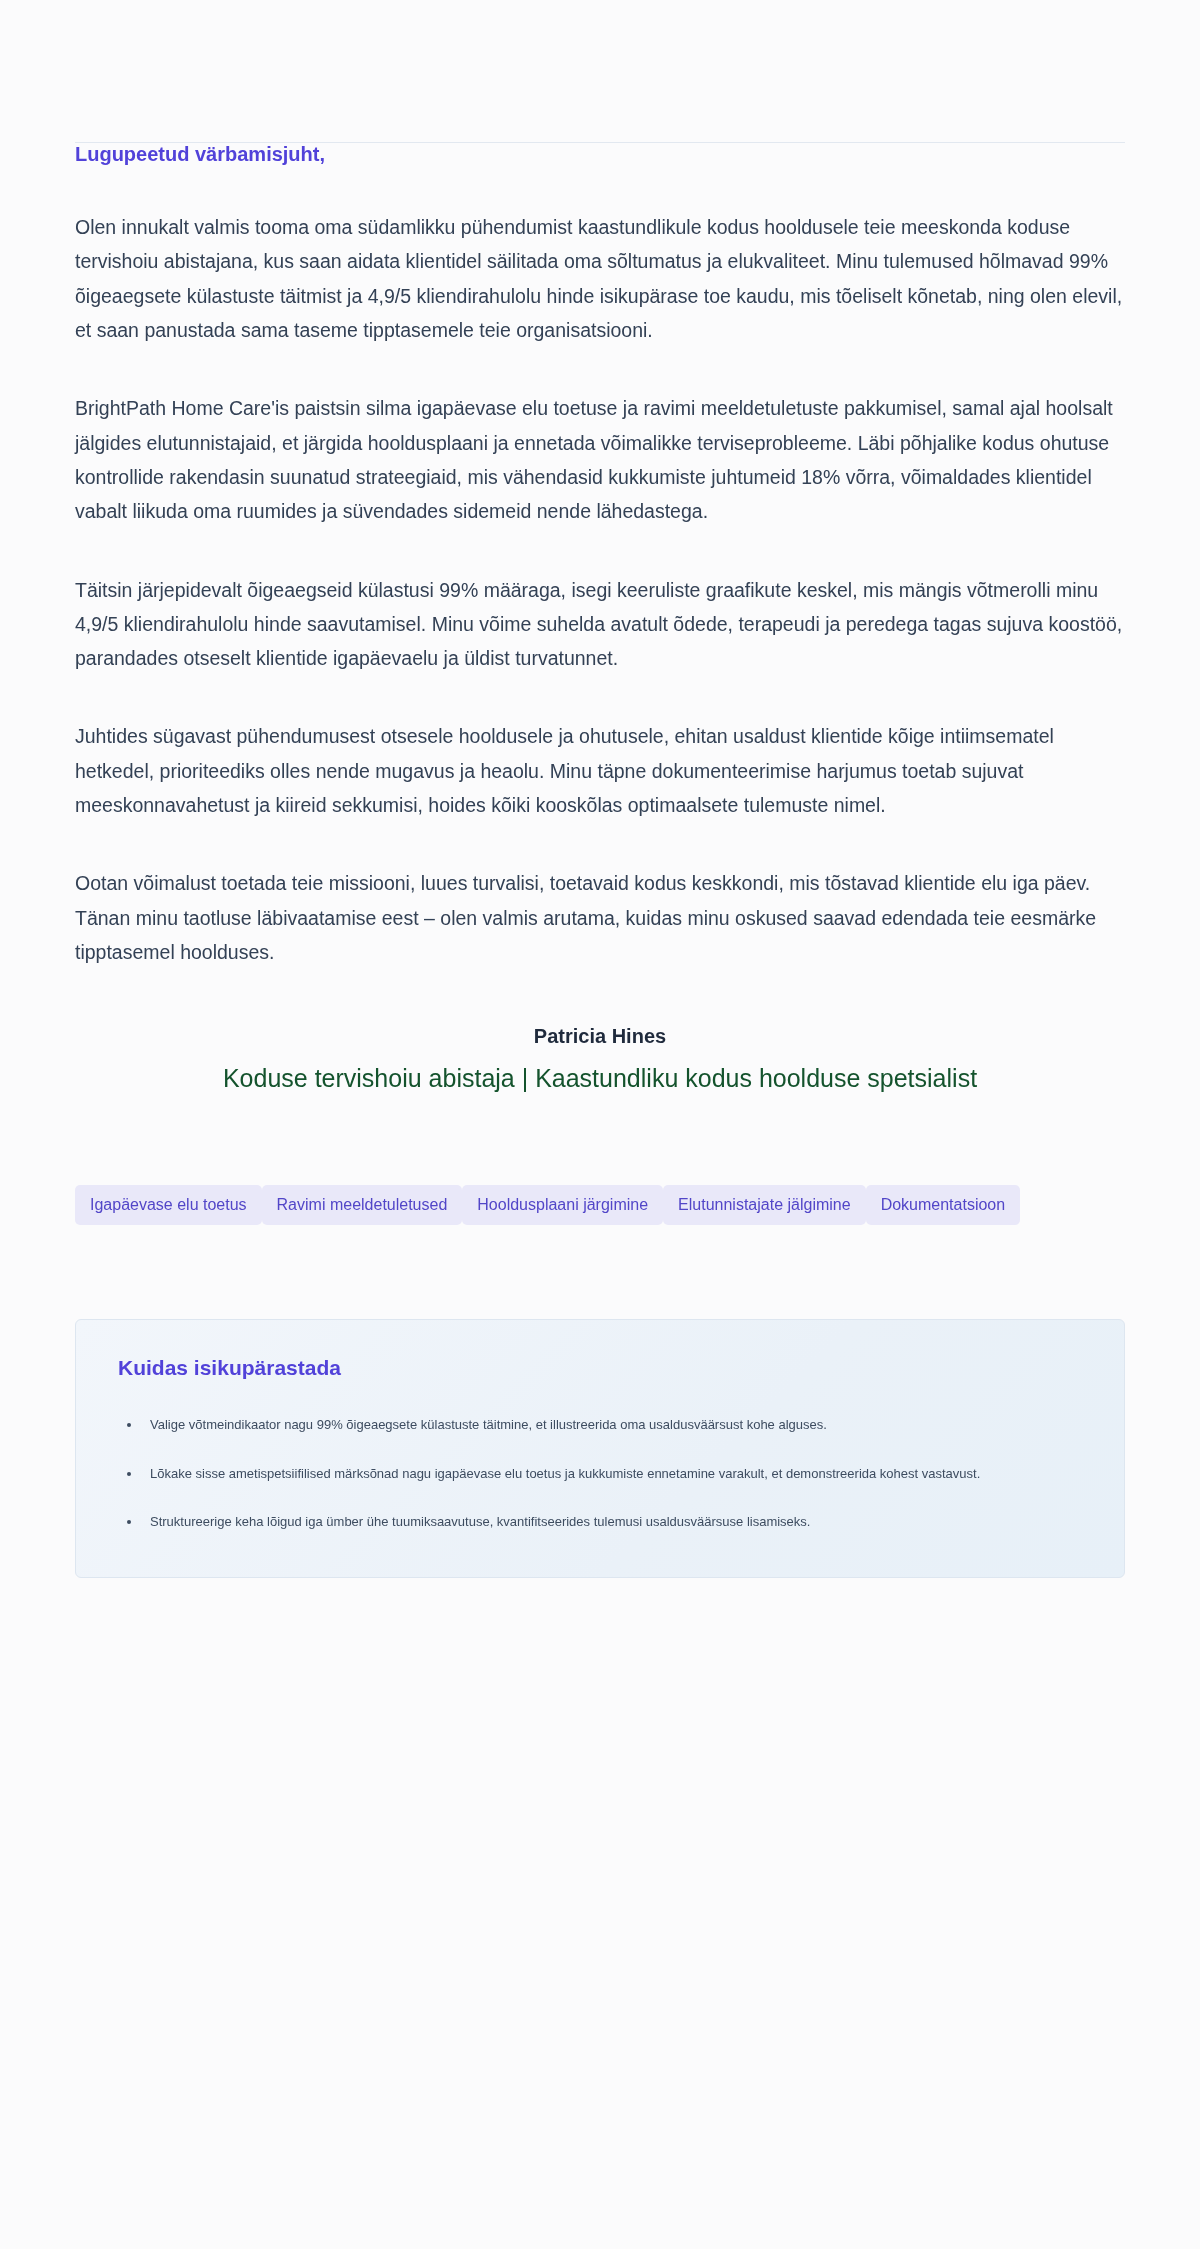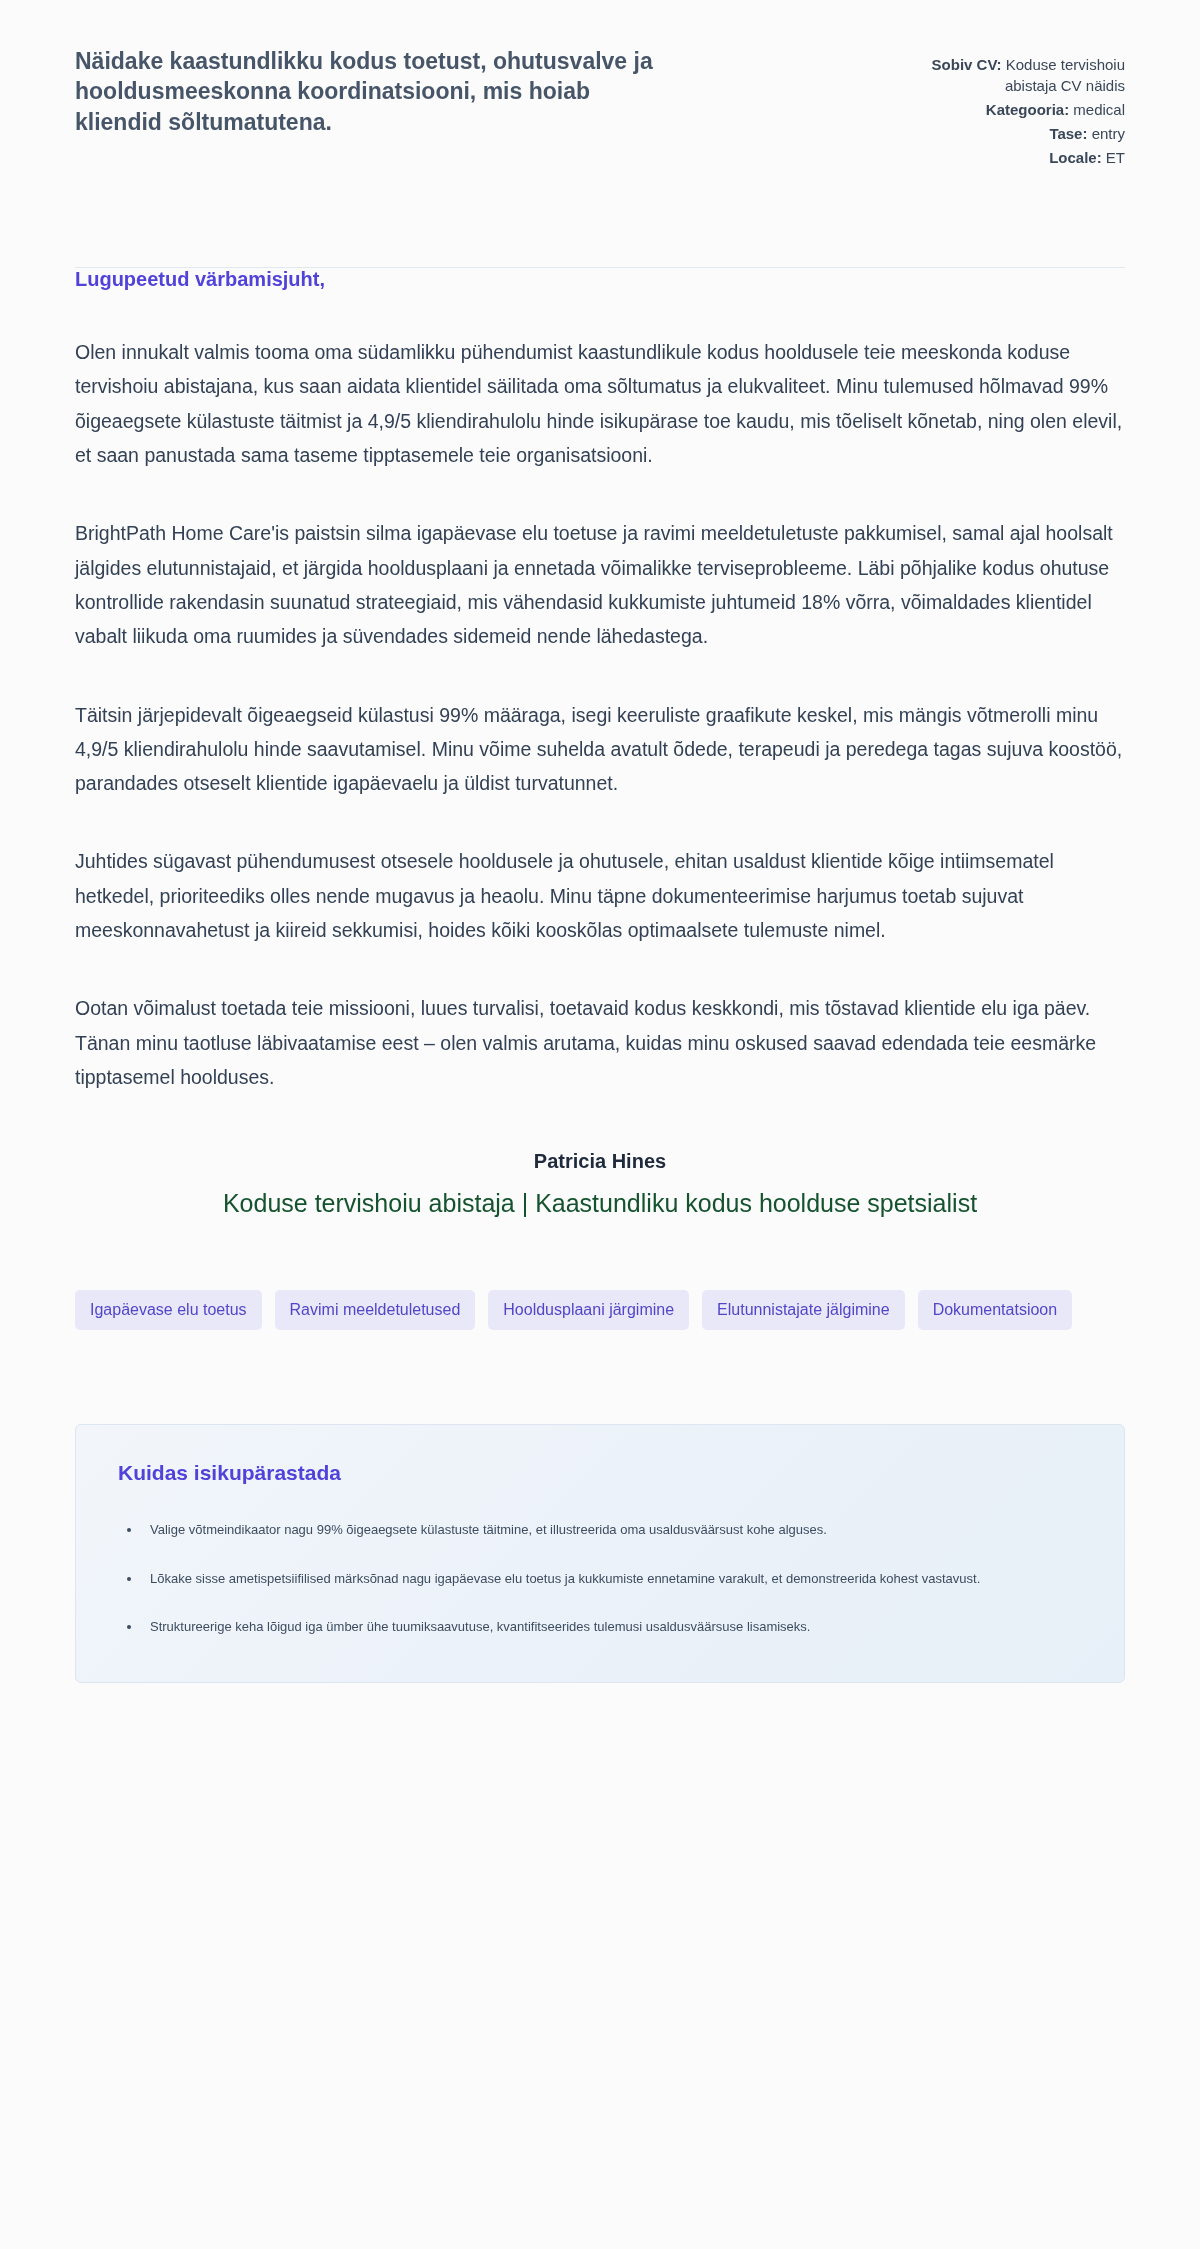--- a/index.html
+++ b/index.html
@@ -78,24 +78,23 @@
     color: #1f2a3c;
   }
   .signature-role {
     margin-top: 16px;
     font-size: 25px;
     color: #14532d;
   }
 
   
   .tags {
-    margin-top: 72px;
+    margin-top: 92px;
     display: flex;
     flex-wrap: wrap;
-    gap: 13px;
     max-width: 1050px;
   }
   .tag-chip {
     background: #e9e8f9;
     color: #5246c8;
     font-size: 16px;
     line-height: 1;
     padding: 12px 15px;
     border-radius: 5px;
     white-space: nowrap;
@@ -130,39 +129,20 @@
   }
   .tips-list li:last-child { margin-bottom: 0; }
 </style>
 </head>
 <body>
 
 <div class="page">
 
   <div class="header">
     <div class="header-left">
-      <div class="page-subtitle">Näidake kaastundlikku kodus toetust, ohutusvalve ja hooldusmeeskonna koordinatsiooni, mis hoiab kliendid sõltumatutena.</div>
-    </div>
-    <div class="header-meta">
-      <div class="meta-row">
-        <span class="meta-label">Sobiv CV:</span>
-        <span>Koduse tervishoiu abistaja CV näidis</span>
-      </div>
-      <div class="meta-row">
-        <span class="meta-label">Kategooria:</span>
-        <span>medical</span>
-      </div>
-      <div class="meta-row">
-        <span class="meta-label">Tase:</span>
-        <span>entry</span>
-      </div>
-      <div class="meta-row">
-        <span class="meta-label">Locale:</span>
-        <span>ET</span>
-      </div>
     </div>
   </div>
 
   <hr class="divider">
 
   <div class="greeting">Lugupeetud värbamisjuht,</div>
 
   <div class="letter-body">
     <p>Olen innukalt valmis tooma oma südamlikku pühendumist kaastundlikule kodus hooldusele teie meeskonda koduse tervishoiu abistajana, kus saan aidata klientidel säilitada oma sõltumatus ja elukvaliteet. Minu tulemused hõlmavad 99% õigeaegsete külastuste täitmist ja 4,9/5 kliendirahulolu hinde isikupärase toe kaudu, mis tõeliselt kõnetab, ning olen elevil, et saan panustada sama taseme tipptasemele teie organisatsiooni.</p>
     <p>BrightPath Home Care'is paistsin silma igapäevase elu toetuse ja ravimi meeldetuletuste pakkumisel, samal ajal hoolsalt jälgides elutunnistajaid, et järgida hooldusplaani ja ennetada võimalikke terviseprobleeme. Läbi põhjalike kodus ohutuse kontrollide rakendasin suunatud strateegiaid, mis vähendasid kukkumiste juhtumeid 18% võrra, võimaldades klientidel vabalt liikuda oma ruumides ja süvendades sidemeid nende lähedastega.</p>

